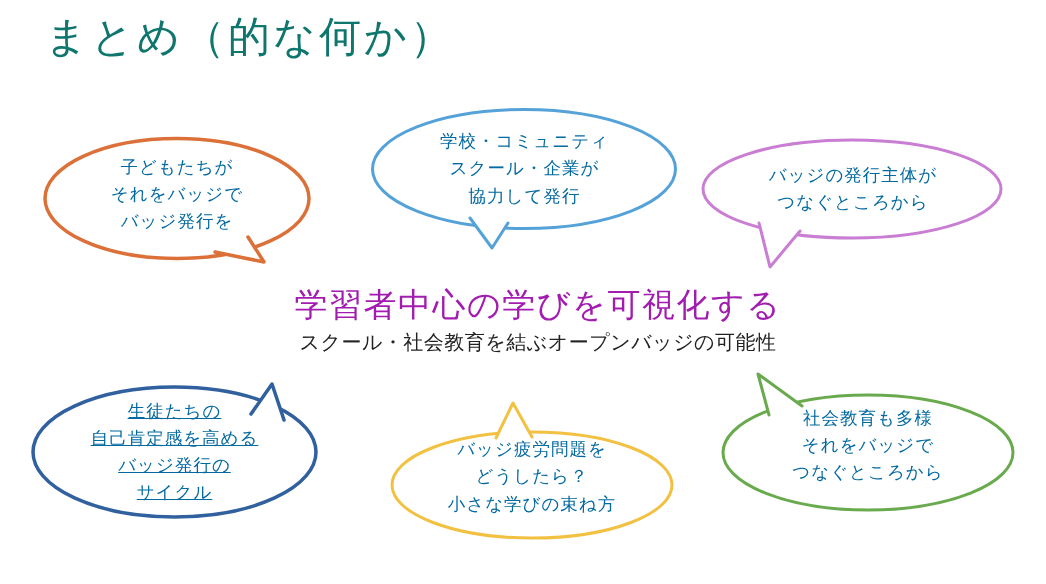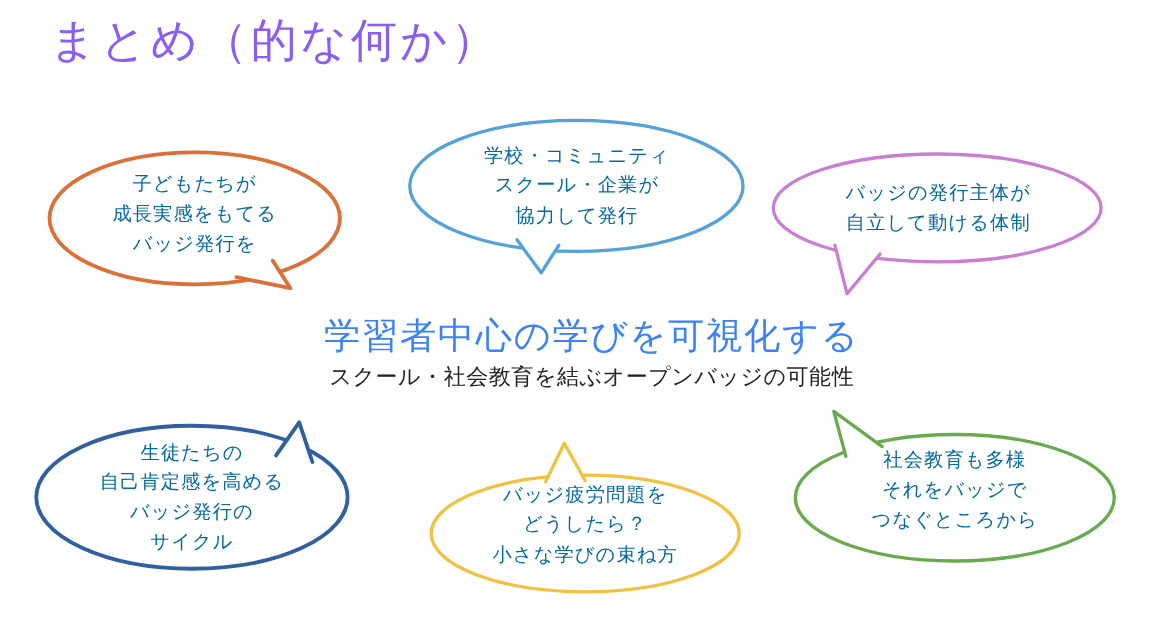--- a/index.html
+++ b/index.html
@@ -12,36 +12,36 @@
     font-family: "Liberation Sans", "DejaVu Sans", sans-serif;
   }
   .slide-title {
     position: absolute;
     left: 45px;
     top: 12px;
     margin: 0;
     font-size: 42px;
     font-weight: 200;
     letter-spacing: 3px;
-    color: #8b5cf6;
+    color: #0f766e;
     line-height: 1.2;
     white-space: nowrap;
   }
   .center-message {
     position: absolute;
     left: 258px;
     top: 286px;
     width: 560px;
     text-align: center;
   }
   .center-heading {
     font-size: 33px;
     font-weight: 300;
     letter-spacing: 1.5px;
-    color: #3b82f6;
+    color: #a21caf;
     line-height: 1.15;
     white-space: nowrap;
   }
   .center-subheading {
     font-size: 20px;
     font-weight: 400;
     letter-spacing: 0.5px;
     color: #222222;
     margin-top: 5px;
     white-space: nowrap;
@@ -69,54 +69,54 @@
 <div class="slide">
 
   <h1 class="slide-title">まとめ（的な何か）</h1>
 
   <div class="bubble" style="left:43px; top:137px; width:270px; height:132px;">
     <svg width="270" height="132" viewBox="0 0 270 132">
       <ellipse cx="134" cy="61.5" rx="132" ry="60" fill="#ffffff" stroke-width="3.5" stroke="#DB7038"></ellipse>
       <path d="M 172,115 L 221,125 L 205,100" fill="#ffffff" stroke-width="3.5" stroke-linecap="round" stroke-linejoin="round" stroke="#DB7038"></path>
     </svg>
     <div class="bubble-text" style="left:0; top:0; width:268px; height:123px; padding-bottom:8px;">子どもたちが
-成長実感をもてる
+それをバッジで
 バッジ発行を</div>
   </div>
 
   <div class="bubble" style="left:371px; top:108px; width:310px; height:148px;">
     <svg width="310" height="148" viewBox="0 0 310 148">
       <ellipse cx="153" cy="61" rx="151.5" ry="59.5" fill="#ffffff" stroke-width="3" stroke="#55A2D9"></ellipse>
       <path d="M 99,110 L 121,140 L 137,115" fill="#ffffff" stroke-width="3" stroke-linecap="round" stroke-linejoin="round" stroke="#55A2D9"></path>
     </svg>
     <div class="bubble-text" style="left:1px; top:1px; width:305px; height:120px;">学校・コミュニティ
 スクール・企業が
 協力して発行</div>
   </div>
 
   <div class="bubble" style="left:702px; top:139px; width:305px; height:132px;">
     <svg width="305" height="132" viewBox="0 0 305 132">
       <ellipse cx="150" cy="50" rx="149" ry="49" fill="#ffffff" stroke-width="3" stroke="#C97DD3"></ellipse>
       <path d="M 57,84 L 68,128 L 98,92" fill="#ffffff" stroke-width="3" stroke-linecap="round" stroke-linejoin="round" stroke="#C97DD3"></path>
     </svg>
     <div class="bubble-text" style="left:1px; top:1px; width:300px; height:98px;">バッジの発行主体が
-自立して動ける体制</div>
+つなぐところから</div>
   </div>
 
   <div class="center-message">
     <div class="center-heading">学習者中心の学びを可視化する</div>
     <div class="center-subheading">スクール・社会教育を結ぶオープンバッジの可能性</div>
   </div>
 
   <div class="bubble" style="left:31px; top:378px; width:290px; height:146px;">
     <svg width="290" height="146" viewBox="0 0 290 146">
       <ellipse cx="143.5" cy="74" rx="141.5" ry="65" fill="#ffffff" stroke-width="3.5" stroke="#31609F"></ellipse>
       <path d="M 220,36 L 241,6 L 253,42" fill="#ffffff" stroke-width="3.5" stroke-linecap="round" stroke-linejoin="round" stroke="#31609F"></path>
     </svg>
-    <div class="bubble-text" style="left:2px; top:9px; width:283px; height:130px;">生徒たちの
+    <div class="bubble-text" style="left:2px; top:9px; width:283px; height:130px;text-decoration:underline;">生徒たちの
 自己肯定感を高める
 バッジ発行の
 サイクル</div>
   </div>
 
   <div class="bubble" style="left:390px; top:400px; width:290px; height:142px;">
     <svg width="290" height="142" viewBox="0 0 290 142">
       <ellipse cx="142" cy="85" rx="140" ry="53" fill="#ffffff" stroke-width="3" stroke="#F2C142"></ellipse>
       <path d="M 106,38 L 123,3 L 142,37" fill="#ffffff" stroke-width="3" stroke-linecap="round" stroke-linejoin="round" stroke="#F2C142"></path>
     </svg>

